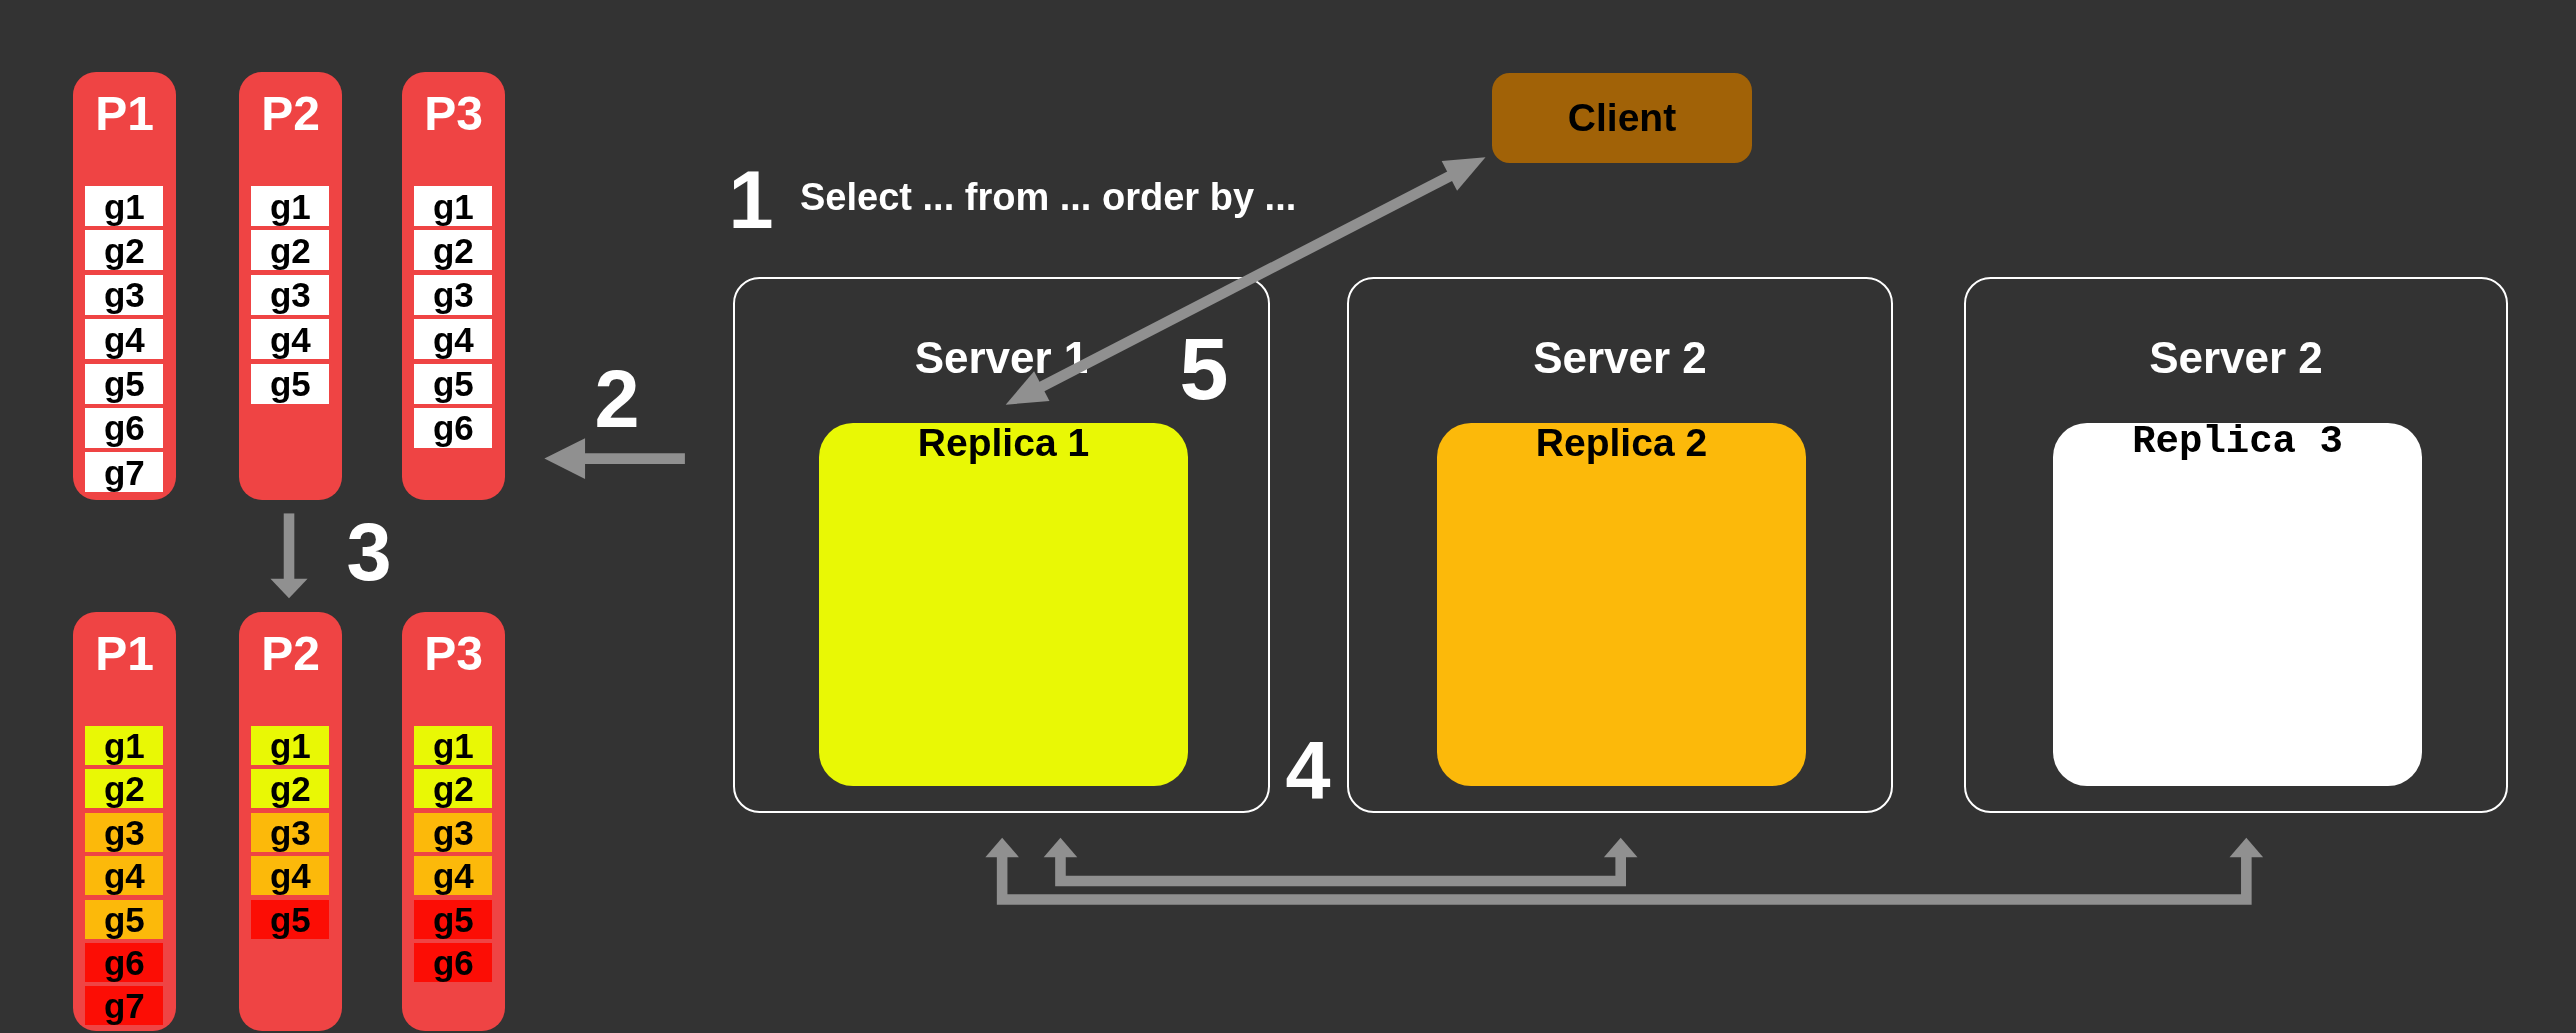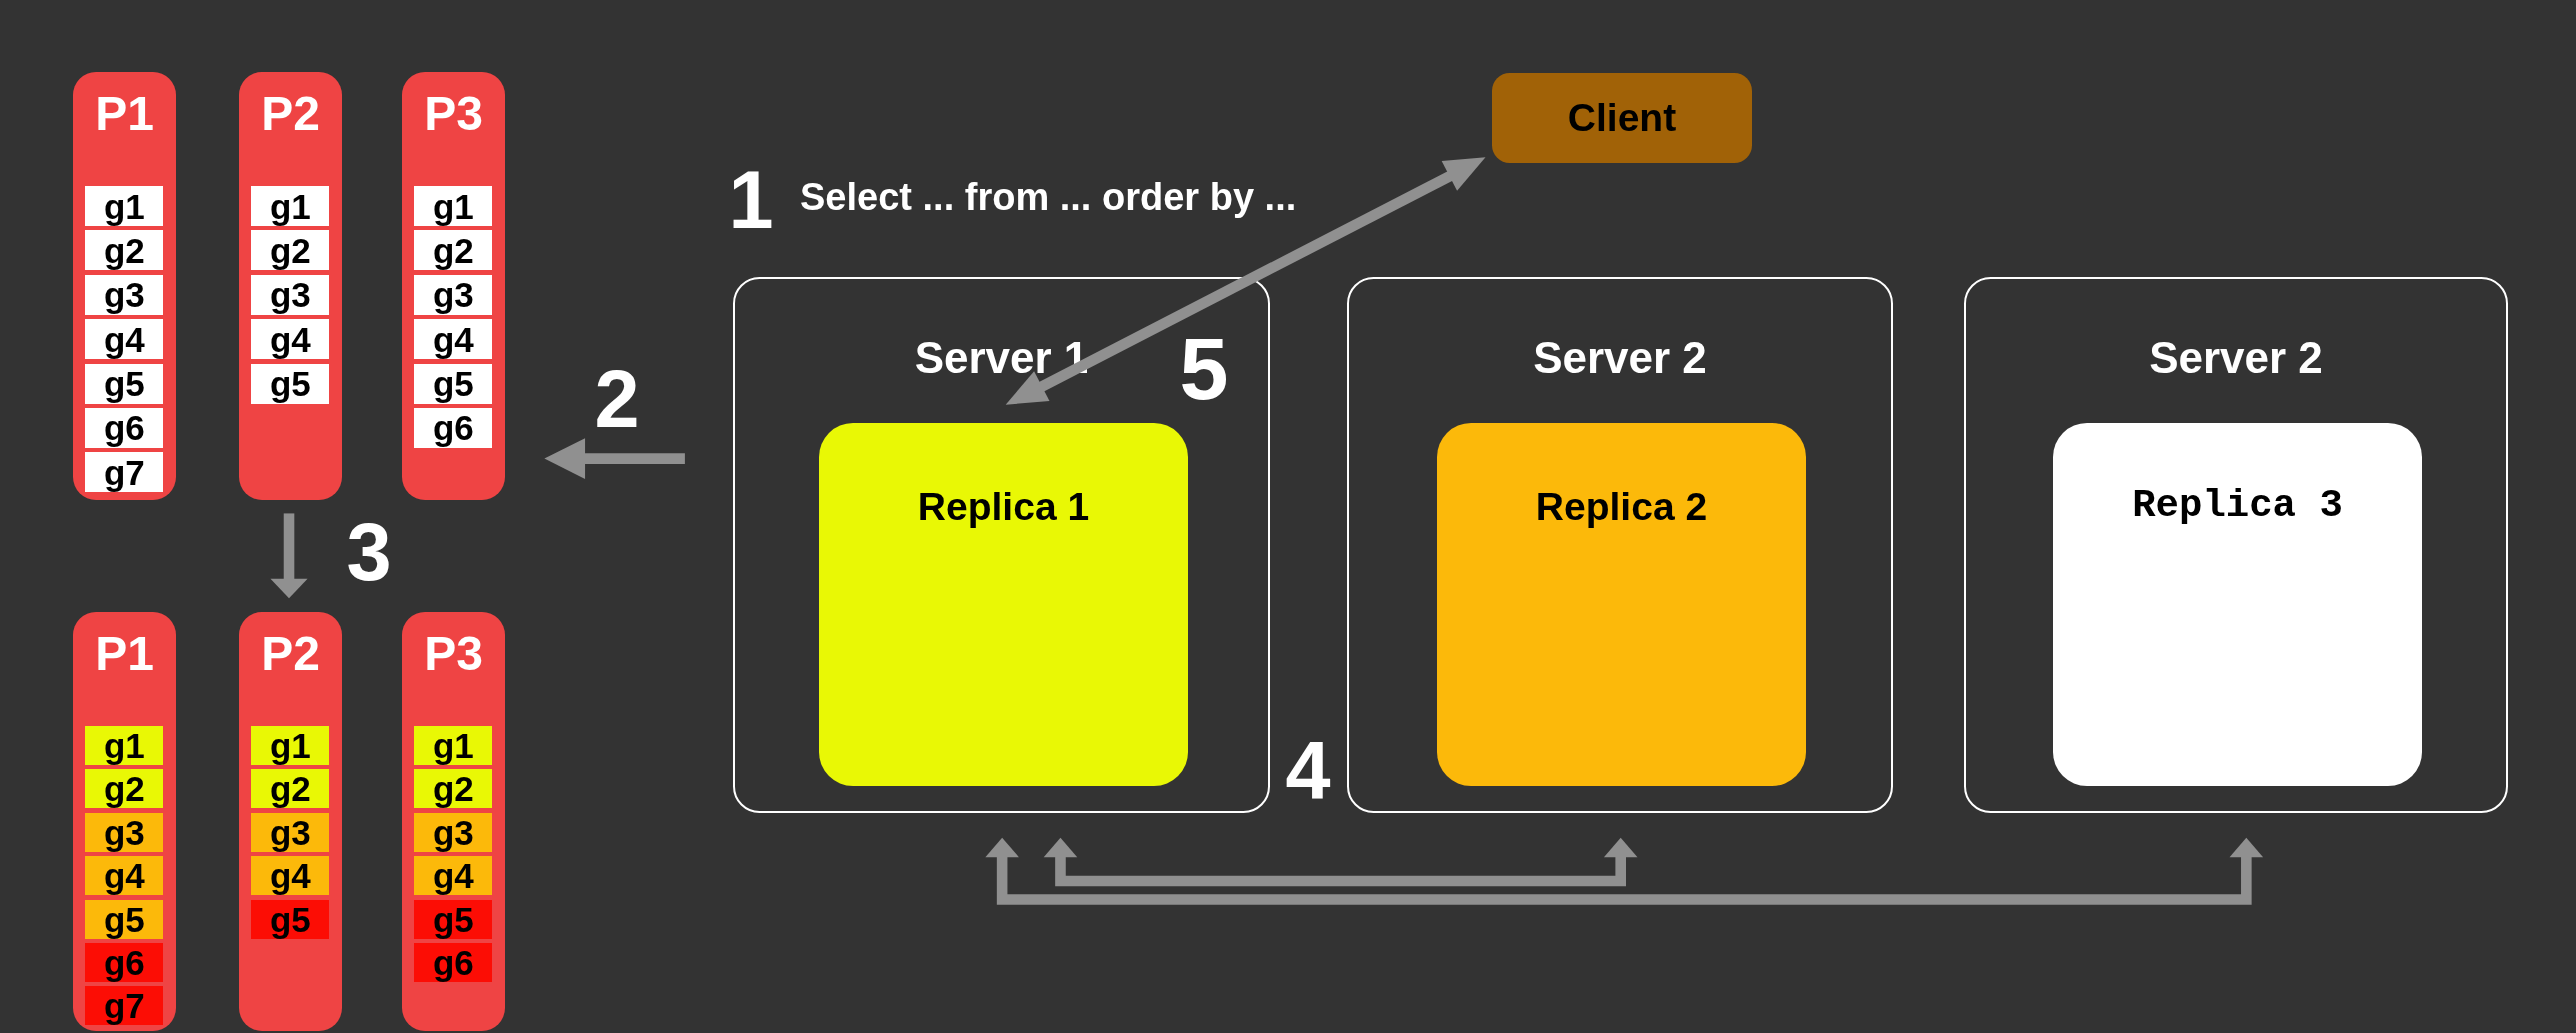--- a/index.html
+++ b/index.html
@@ -10,21 +10,21 @@
   .pcol{position:absolute;width:103px;background:#ef4444;border-radius:23px;}
   .pcol-title{margin-top:17.7px;text-align:center;font-size:48px;font-weight:700;color:#ffffff;line-height:1;}
   .cells{position:absolute;top:114px;left:12.4px;width:78px;display:flex;flex-direction:column;gap:4.4px;}
   .cell{height:40px;display:flex;align-items:center;justify-content:center;
         font-size:35px;font-weight:700;color:#000000;background:#ffffff;line-height:1;}
   .cell.colored{height:39px;}
   .server{position:absolute;top:277px;height:536px;border:2.7px solid #ffffff;border-radius:26.5px;box-sizing:border-box;}
   .server-title{position:absolute;top:37px;left:0;width:100%;text-align:center;
         font-size:44px;font-weight:600;color:#ffffff;line-height:1;margin-top:20px;}
   .replica{position:absolute;top:144px;width:369px;height:363px;border-radius:34px;text-align:center;}
-  .replica-title{padding-top:64px;font-size:39px;font-weight:700;color:#000000;line-height:1;}
+  .replica-title{font-size:39px;font-weight:700;color:#000000;line-height:1;}
   .client{position:absolute;left:1492px;top:73px;width:260px;height:90px;border-radius:17.7px;
         display:flex;align-items:center;justify-content:center;
         font-size:39px;font-weight:700;color:#000000;}
   .bignum{position:absolute;transform:translate(-50%,-50%);font-size:81px;font-weight:700;
         color:#ffffff;line-height:1;z-index:60;}
   .bignum.n5{font-size:88px;}
   .query-text{position:absolute;left:800px;top:197px;transform:translateY(-50%);
         font-size:38px;font-weight:700;color:#ffffff;white-space:nowrap;}
   svg.arrows{position:absolute;left:0;top:0;z-index:50;pointer-events:none;}
 </style>

